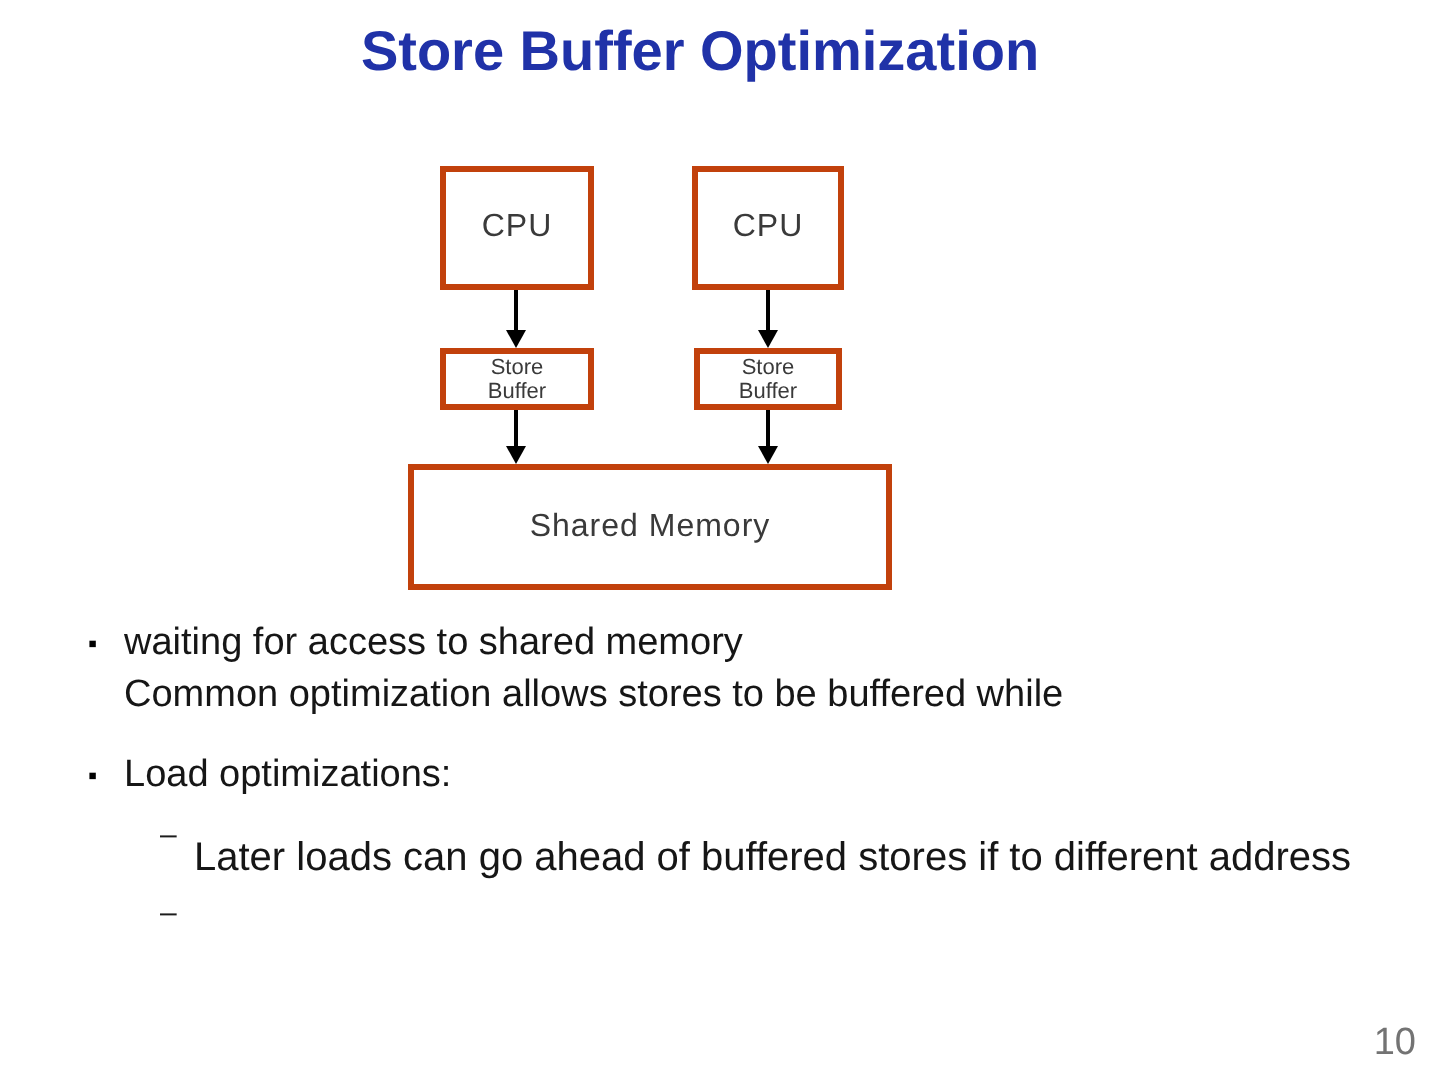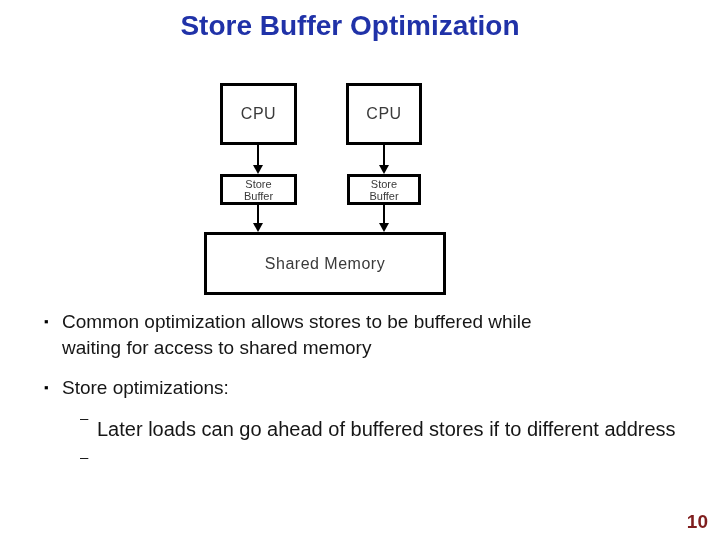--- a/index.html
+++ b/index.html
@@ -7,21 +7,21 @@
     position:relative;width:720px;height:540px;background:#ffffff;
     font-family:"Liberation Sans",sans-serif;overflow:hidden;
   }
   
   .title{
     position:absolute;left:0;top:10px;width:700px;margin:0;
     text-align:center;font-size:28px;font-weight:bold;letter-spacing:0px;
   }
   
   .box{
-    position:absolute;box-sizing:border-box;border:3px solid #000000;
+    position:absolute;box-sizing:border-box;border:3px solid #c2410c;
     background:#fff;display:flex;align-items:center;justify-content:center;
     text-align:center;color:#3a3a3a;
   }
   .cpu-left  {left:220px;top:83px;width:77px;height:62px;}
   .cpu-right {left:346px;top:83px;width:76px;height:62px;}
   .cpu-label{font-size:16px;letter-spacing:0.5px;}
   .sb-left   {left:220px;top:174px;width:77px;height:31px;}
   .sb-right  {left:347px;top:174px;width:74px;height:31px;}
   .sb-label{font-size:11px;line-height:12px;text-align:center;}
   .shared    {left:204px;top:232px;width:242px;height:63px;}
@@ -52,21 +52,21 @@
   .sub-bullets{margin-top:6px;margin-left:36px;}
   .sub-bullet{display:flex;}
   .sub-bullet + .sub-bullet{margin-top:6px;}
   .sub-bullet .marker{
     width:17px;flex:0 0 17px;font-size:15px;line-height:21px;color:#1c1c1c;
   }
   .sub-bullet .lines div{font-size:20px;line-height:21px;white-space:nowrap;margin-top:12px;}
   
   .page-number{
     position:absolute;right:12px;bottom:7px;
-    font-size:19px;font-weight:bold;color:#7f1d1d;
+    font-size:19px;font-weight:normal;color:#737373;
   }
 </style>
 </head>
 <body>
 
 <div class="slide">
 
   <h1 class="title" style="color: rgb(32, 50, 168);">Store Buffer Optimization</h1>
 
   <div>
@@ -103,29 +103,29 @@
     <div class="box shared">
       <span class="shared-label">Shared Memory</span>
     </div>
   </div>
 
   <div class="bullets">
 
     <div class="bullet">
       <span class="marker">▪</span>
       <span class="lines">
+        <div>waiting for access to shared memory</div>
         <div>Common optimization allows stores to be buffered while</div>
-        <div>waiting for access to shared memory</div>
       </span>
     </div>
 
     <div class="bullet">
       <span class="marker">▪</span>
       <span class="lines">
-        <div>Store optimizations:</div>
+        <div>Load optimizations:</div>
       </span>
     </div>
 
     <div class="sub-bullets">
       <div class="sub-bullet">
         <span class="marker">–</span>
         <span class="lines">
           <div>Later loads can go ahead of buffered stores if to different address</div>
         </span>
       </div>

